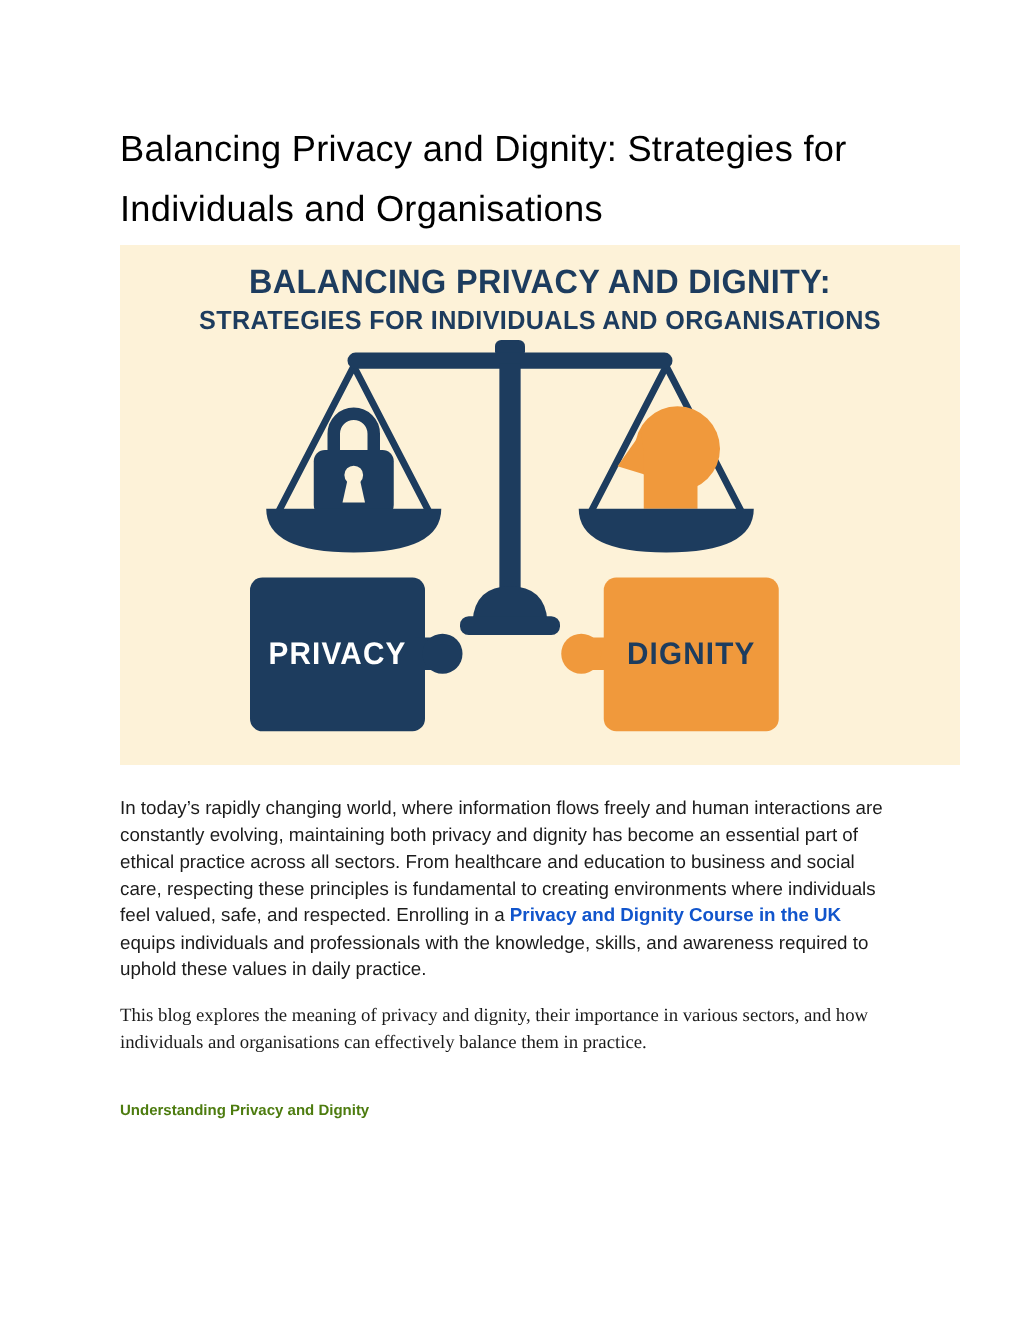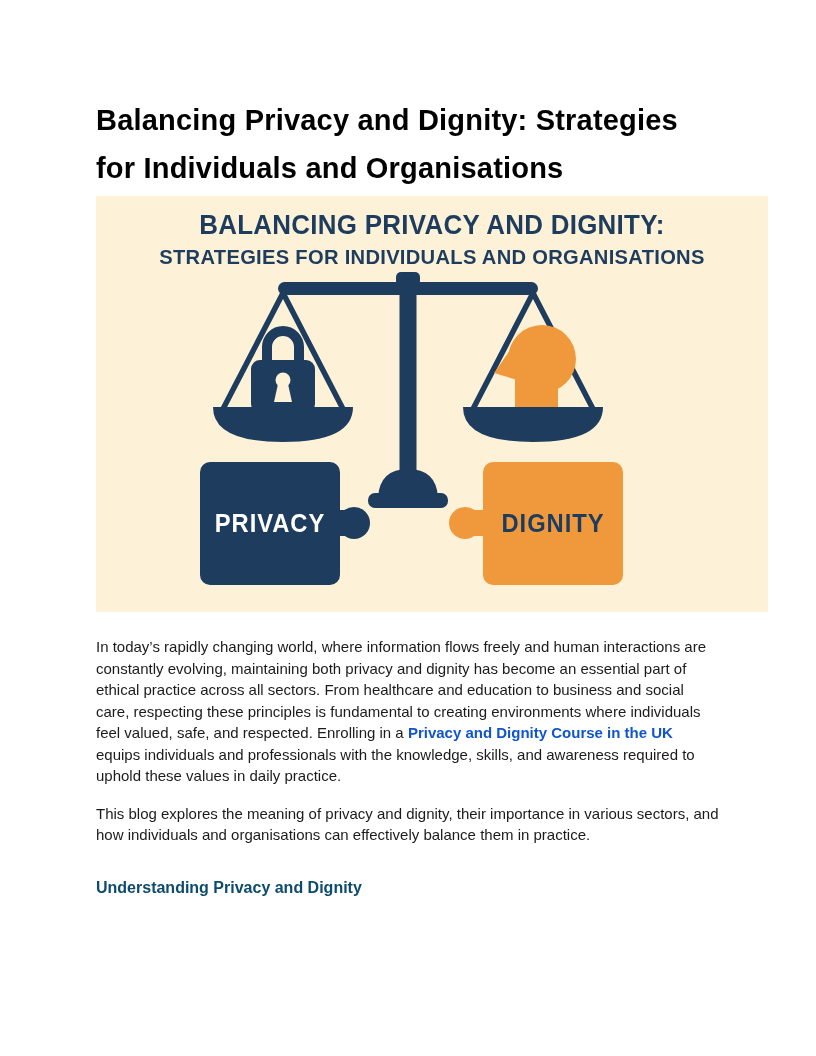--- a/index.html
+++ b/index.html
@@ -11,21 +11,21 @@
   }
   *{box-sizing:border-box;}
   html,body{margin:0;padding:0;}
   body{
     width:816px;height:1056px;background:#ffffff;
     font-family:"Liberation Sans",sans-serif;color:var(--text);
   }
   .page{position:relative;width:816px;height:1056px;overflow:hidden;background:#ffffff;}
   .content{position:absolute;left:96px;top:0;width:624px;}
   .doc-title{
-    margin:96px 0 0 0;font-size:29px;line-height:48px;font-weight:700;color:#000000;
+    margin:96px 0 0 0;font-size:29px;line-height:48px;font-weight:400;color:#000000;
     letter-spacing:.2px;
   }
   .illustration{
     position:relative;width:672px;height:416px;margin-top:4px;background:var(--cream);
   }
   .illustration svg{position:absolute;left:0;top:0;}
   .illu-heading-1{
     position:absolute;top:14px;left:0;width:100%;text-align:center;
     font-size:27px;font-weight:700;color:var(--navy);letter-spacing:.3px;
     transform:scaleX(.96);
@@ -37,24 +37,24 @@
   }
   .puzzle-label{
     position:absolute;top:313px;width:140px;text-align:center;
     font-size:25px;font-weight:700;letter-spacing:1px;transform:scaleX(.95);
   }
   .puzzle-label.left{left:104px;color:#ffffff;}
   .puzzle-label.right{left:387px;color:var(--navy);}
   .body-text{
     margin:24px 0 0 0;font-size:15px;line-height:21.5px;color:var(--text);
   }
-  .body-text.second{margin-top:16px;}
+  .body-text.second{margin-top:16px;font-family:Liberation Serif, serif;}
   .doc-link{color:var(--link);font-weight:700;text-decoration:none;cursor:pointer;}
   .section-heading{
-    margin:30px 0 0 0;font-size:16px;line-height:24px;font-weight:700;color:#0c4a6e;
+    margin:30px 0 0 0;font-size:12px;line-height:24px;font-weight:700;color:#4d7c0f;
   }
 </style>
 </head>
 <body>
 
 <div class="page">
   <div class="content">
 
     <h1 class="doc-title">Balancing Privacy and Dignity: Strategies for Individuals and Organisations</h1>
 

